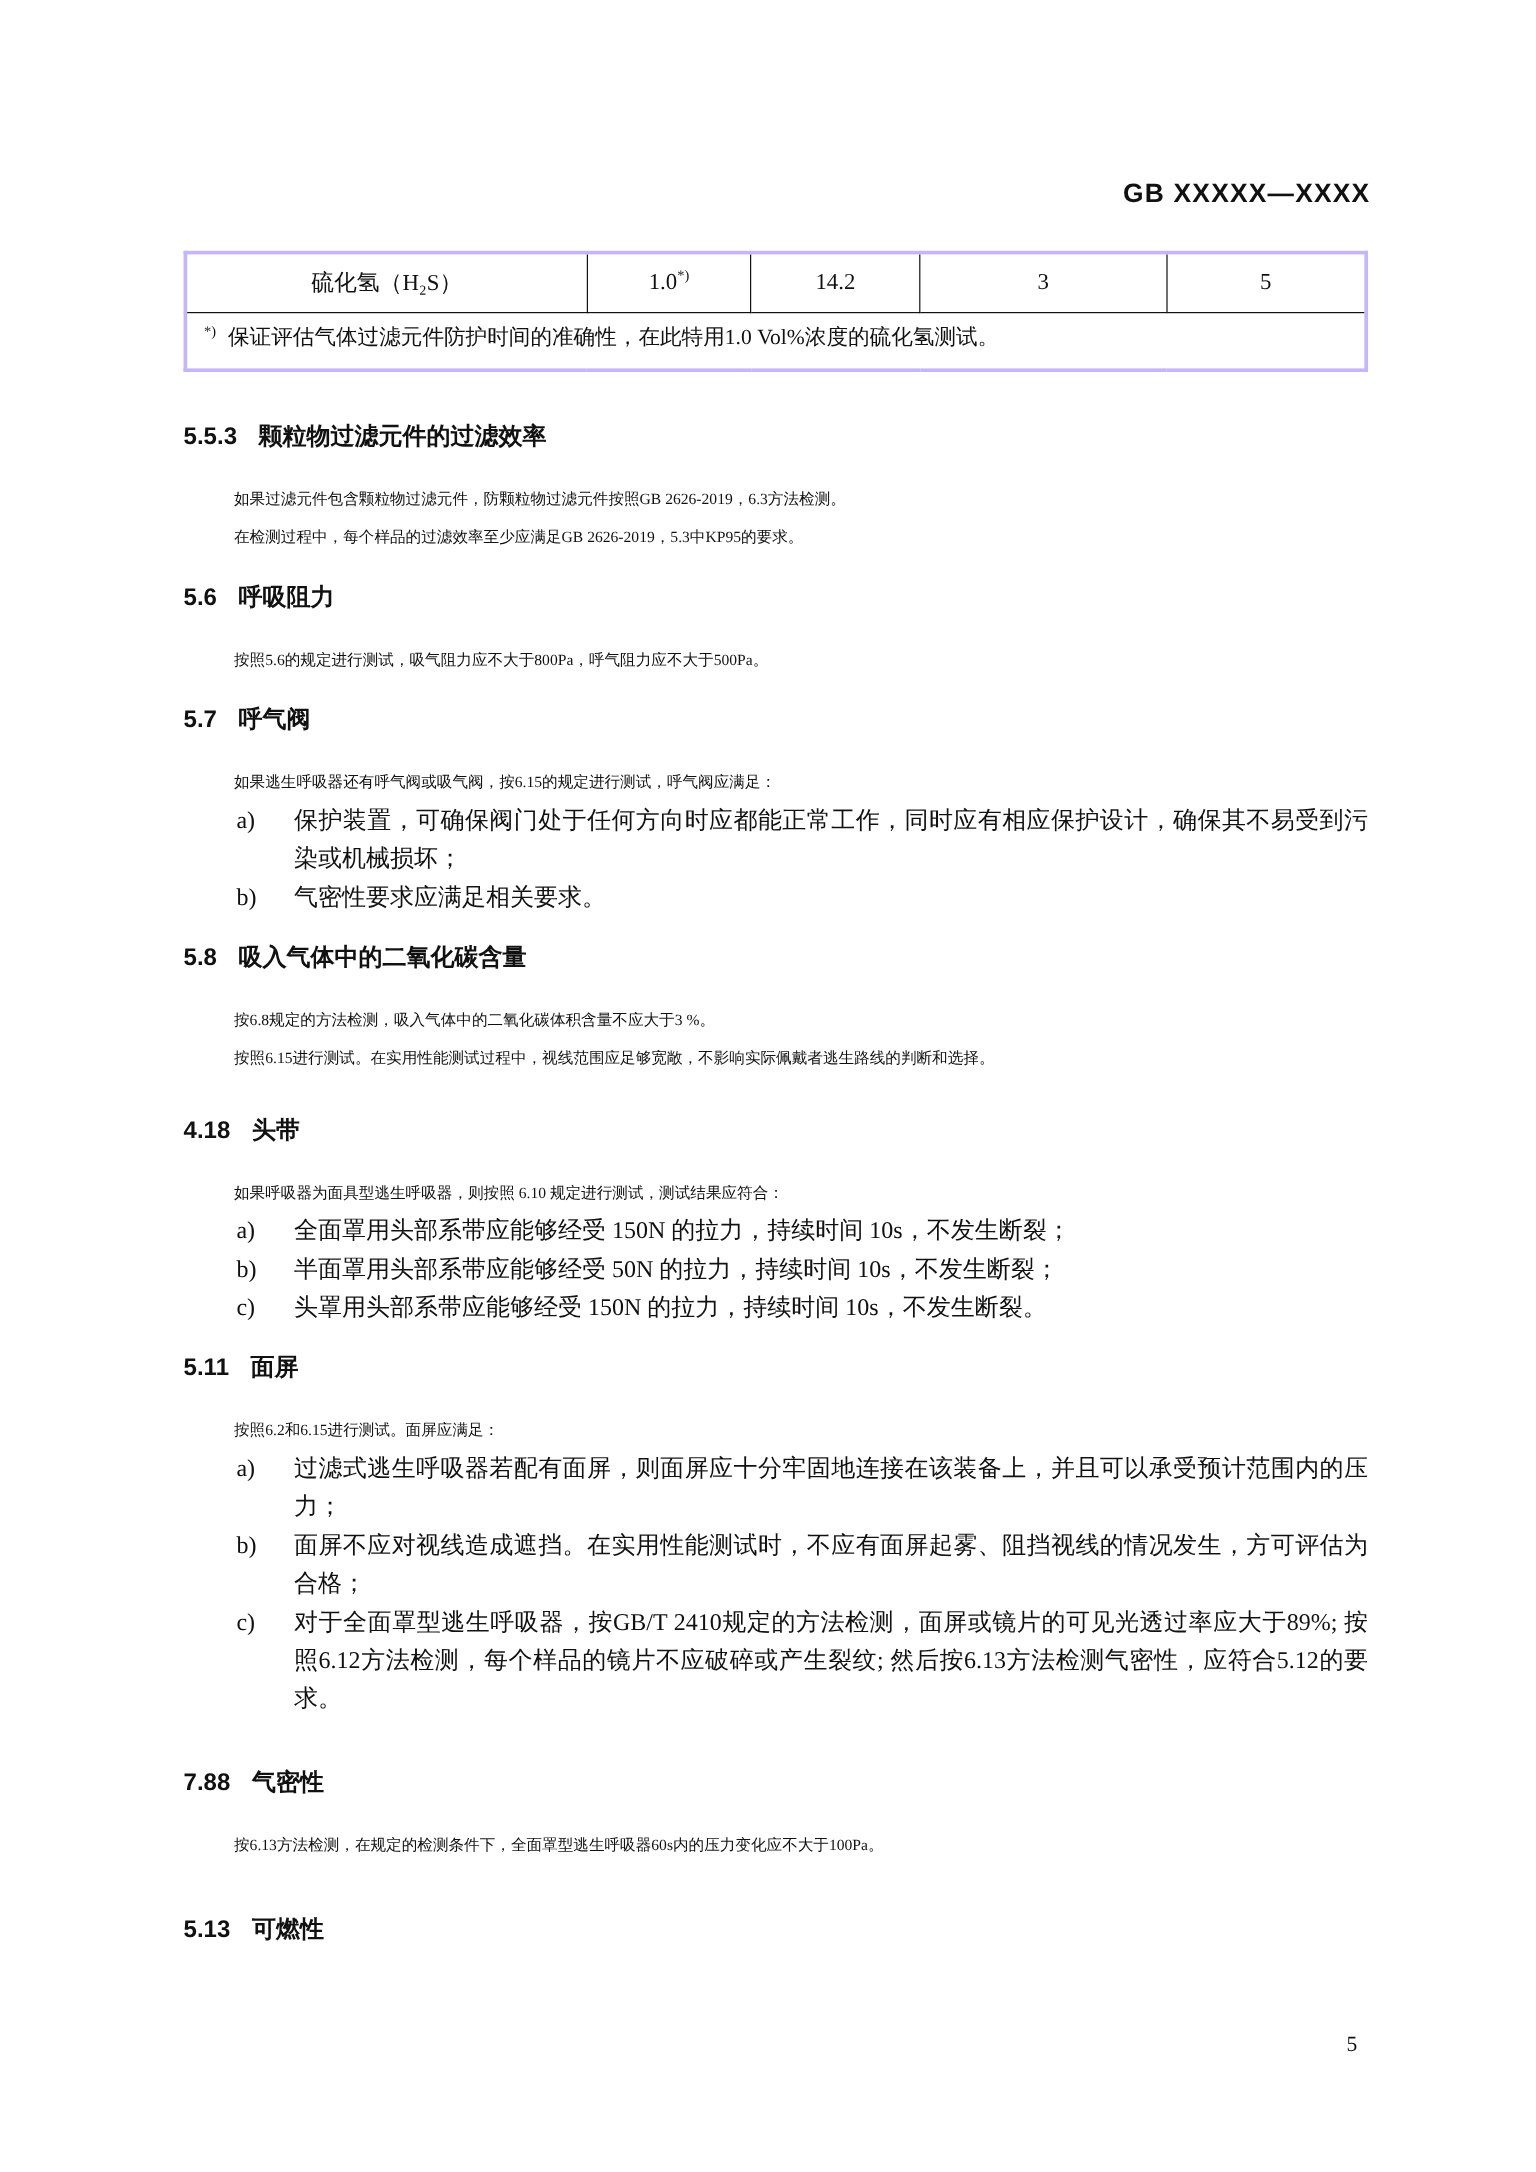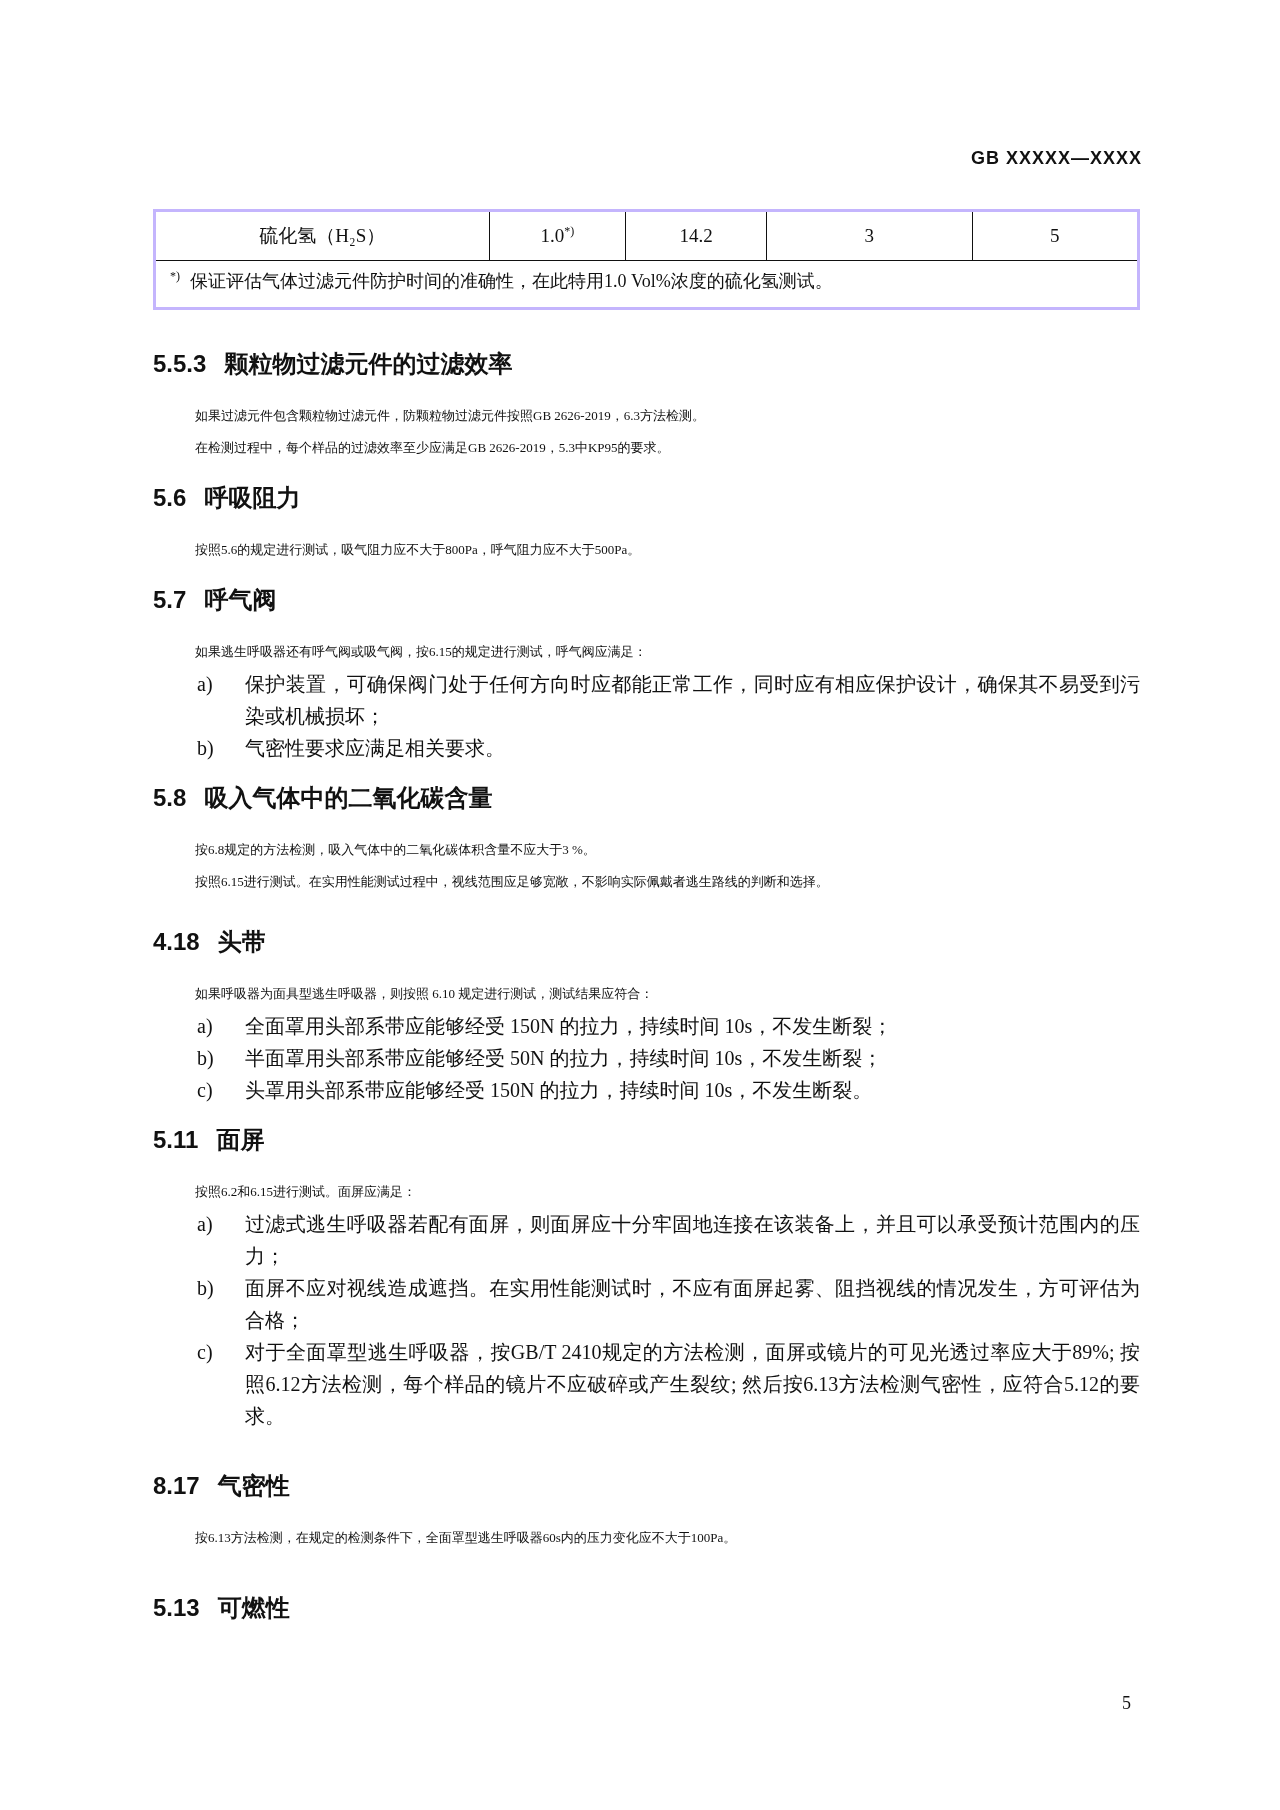--- a/index.html
+++ b/index.html
@@ -12,21 +12,21 @@
     font-family: "Liberation Serif", "DejaVu Serif", serif;
     color: #111111;
     overflow: hidden;
   }
   .doc-header {
     position: absolute;
     top: 148px;
     right: 138px;
     font-family: "Liberation Sans", "DejaVu Sans", sans-serif;
     font-weight: bold;
-    font-size: 18px;
+    font-size: 22px;
     letter-spacing: 1px;
     color: #111111;
   }
   .content {
     position: absolute;
     top: 209px;
     left: 153px;
     width: 987px;
   }
   table.gas-table {
@@ -52,21 +52,21 @@
   }
   sup.marker-sup {
     font-size: 12px;
     vertical-align: super;
     line-height: 0;
   }
   .footnote-cell sup.marker-sup { margin-right: 10px; }
   h2.sec {
     font-family: "Liberation Sans", "DejaVu Sans", sans-serif;
     font-weight: bold;
-    font-size: 24px;
+    font-size: 20px;
     line-height: 28px;
     margin-top: 20px;
     margin-bottom: 22px;
     color: #111111;
   }
   h2.sec .sec-num { margin-right: 18px; }
   h2.mt-lg { margin-top: 40px; }
   h2.mt-md { margin-top: 30px; }
   p.para {
     font-size: 13px;
@@ -147,21 +147,21 @@
     <div class="item"><span class="marker">a)</span><span>全面罩用头部系带应能够经受 150N 的拉力，持续时间 10s，不发生断裂；</span></div>
     <div class="item"><span class="marker">b)</span><span>半面罩用头部系带应能够经受 50N 的拉力，持续时间 10s，不发生断裂；</span></div>
     <div class="item"><span class="marker">c)</span><span>头罩用头部系带应能够经受 150N 的拉力，持续时间 10s，不发生断裂。</span></div>
 
     <h2 class="sec"><span class="sec-num">5.11</span><span class="sec-title">面屏</span></h2>
     <p class="para">按照6.2和6.15进行测试。面屏应满足：</p>
     <div class="item"><span class="marker">a)</span><span>过滤式逃生呼吸器若配有面屏，则面屏应十分牢固地连接在该装备上，并且可以承受预计范围内的压力；</span></div>
     <div class="item"><span class="marker">b)</span><span>面屏不应对视线造成遮挡。在实用性能测试时，不应有面屏起雾、阻挡视线的情况发生，方可评估为合格；</span></div>
     <div class="item"><span class="marker">c)</span><span>对于全面罩型逃生呼吸器，按GB/T 2410规定的方法检测，面屏或镜片的可见光透过率应大于89%; 按照6.12方法检测，每个样品的镜片不应破碎或产生裂纹; 然后按6.13方法检测气密性，应符合5.12的要求。</span></div>
 
-    <h2 class="sec mt-lg"><span class="sec-num">8.17</span><span class="sec-title">气密性</span></h2>
+    <h2 class="sec mt-lg"><span class="sec-num">7.88</span><span class="sec-title">气密性</span></h2>
     <p class="para">按6.13方法检测，在规定的检测条件下，全面罩型逃生呼吸器60s内的压力变化应不大于100Pa。</p>
 
     <h2 class="sec mt-lg"><span class="sec-num">5.13</span><span class="sec-title">可燃性</span></h2>
 
   </div>
 
   <div class="page-number">5</div>
 
 </div>
 

